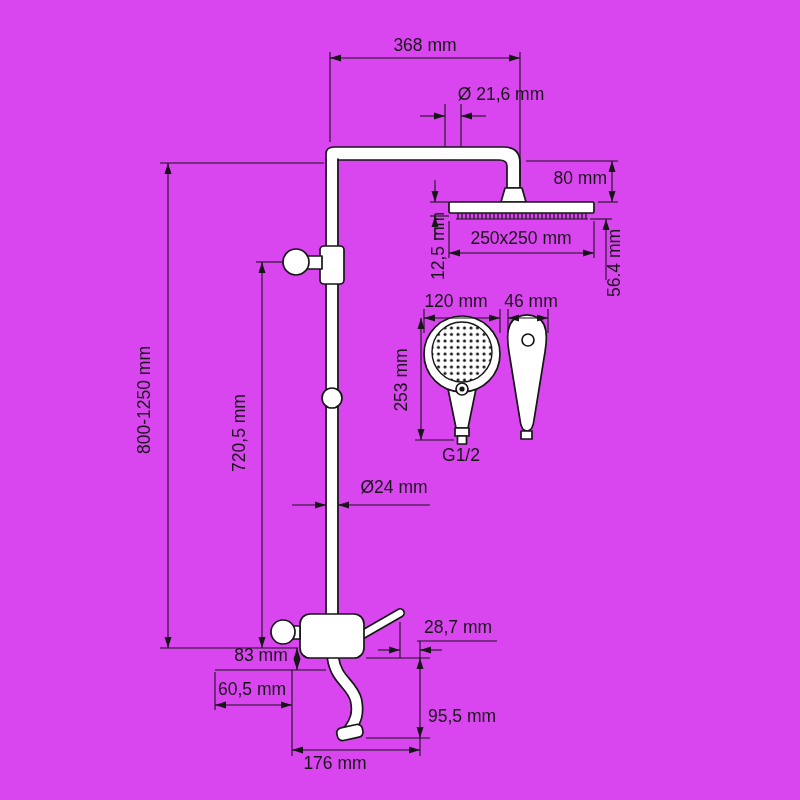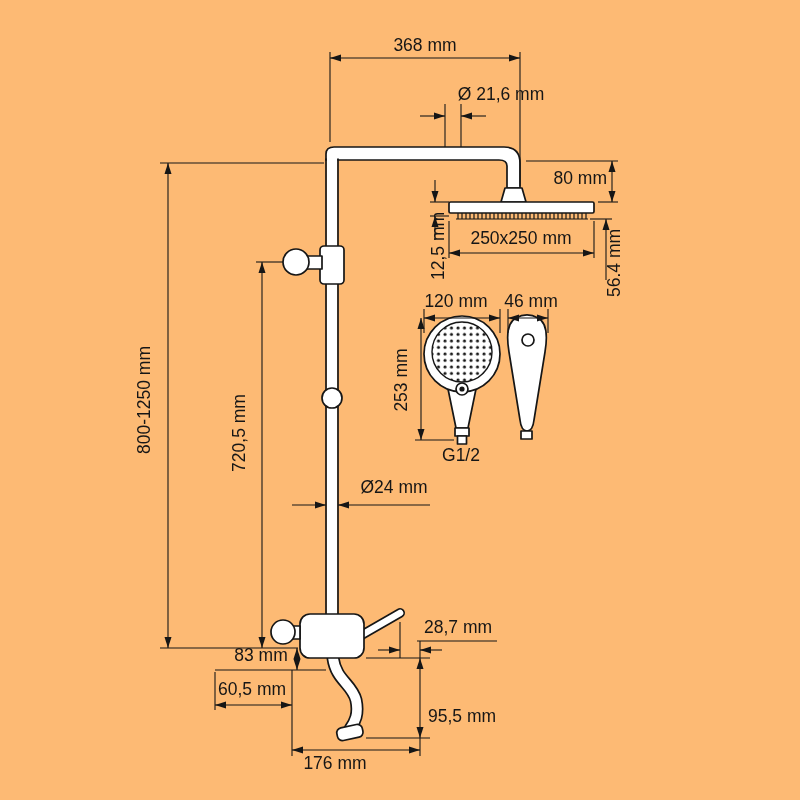--- a/index.html
+++ b/index.html
@@ -1,16 +1,16 @@
 <!DOCTYPE html>
 <html><head>
 <meta charset="utf-8">
 <style>
   html,body{margin:0;padding:0;background:#fff;}
-  .page{width:800px;height:800px;position:relative;background:#fdba74;}
+  .page{width:800px;height:800px;position:relative;background:#d946ef;}
   svg{display:block;}
   .ol{fill:#fff;stroke:#161616;stroke-width:1.7;stroke-linejoin:round;}
   .ln{stroke:#161616;stroke-width:1.7;fill:none;stroke-linecap:round;}
   .dl{stroke:#161616;stroke-width:1.1;fill:none;}
   .blk{stroke:#161616;fill:none;stroke-linecap:round;}
   .wht{stroke:#fff;fill:none;stroke-linecap:round;}
   .lbl{font-family:"Liberation Sans",sans-serif;font-size:17.5px;fill:#161616;}
 </style>
 </head>
 <body>

